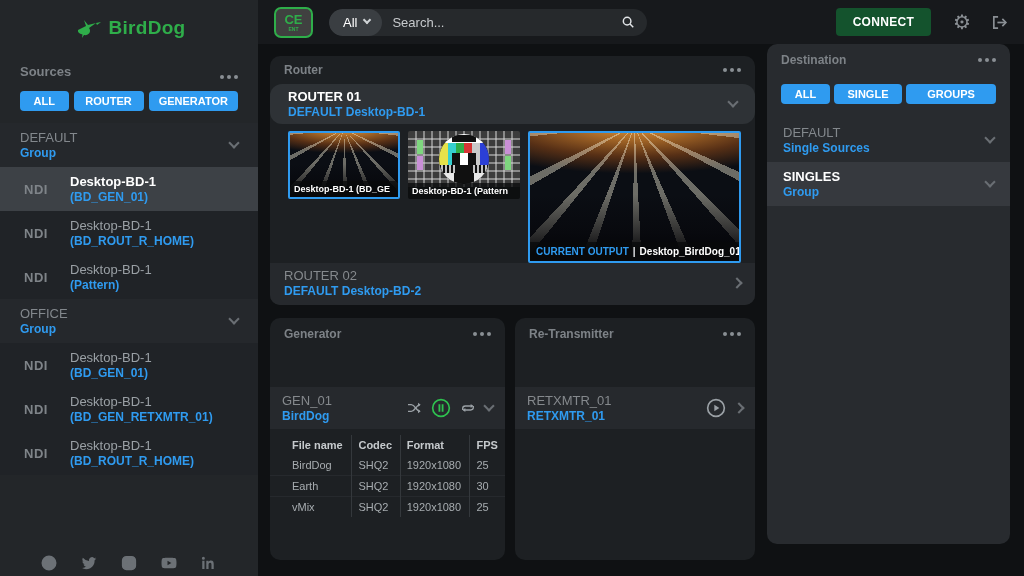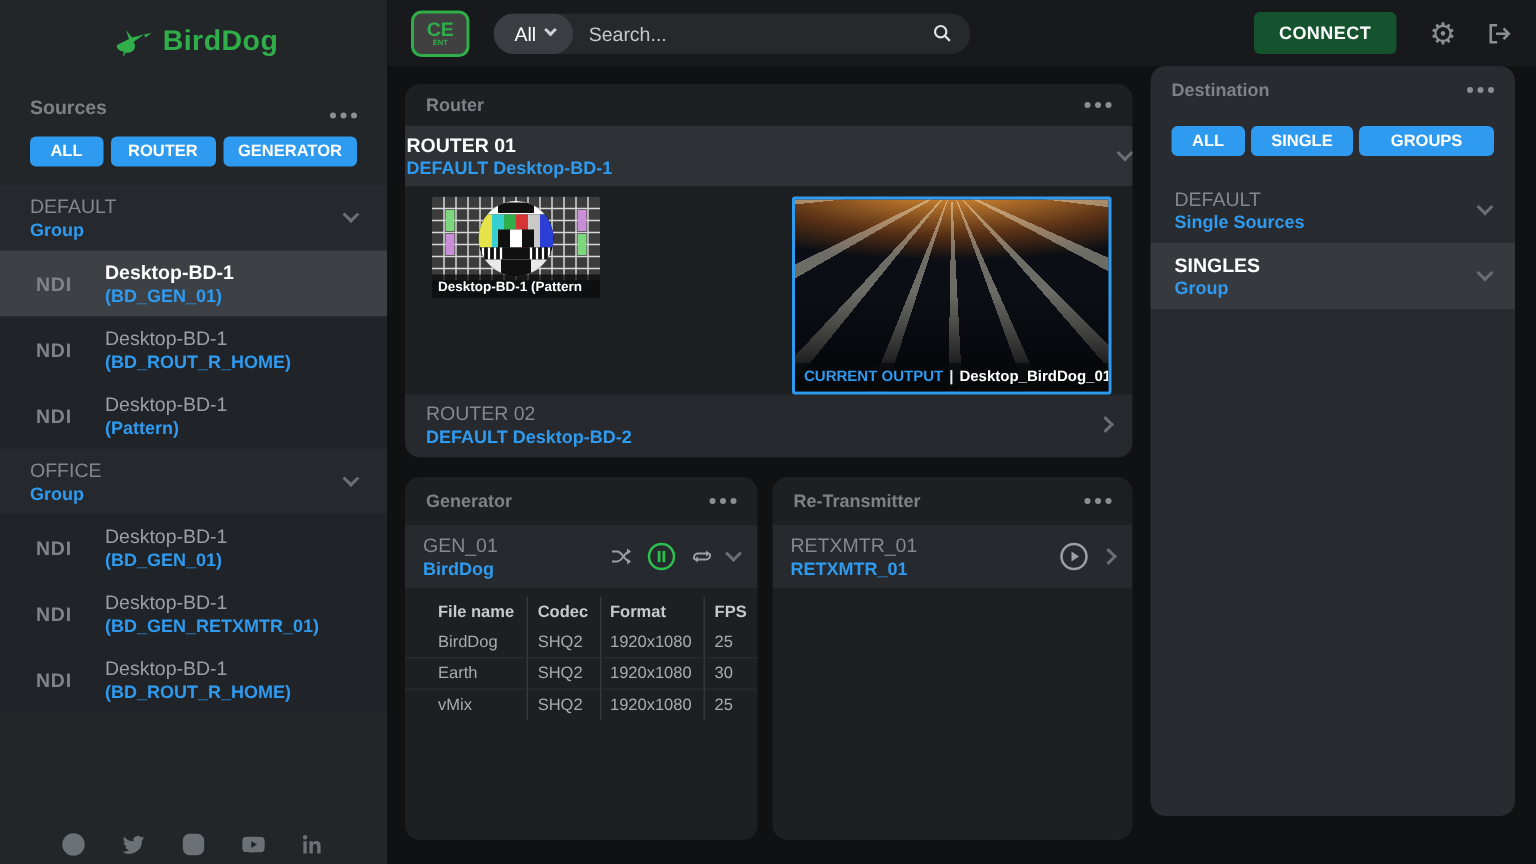--- a/index.html
+++ b/index.html
@@ -54,21 +54,21 @@
   .logout { margin-left:20px; cursor:pointer; }
 
   .content { flex:1; display:flex; background:#0f1113; }
   .main-col { width:485px; min-width:485px; margin-left:12px; display:flex; flex-direction:column; }
 
   
   .panel { background:#1d2023; border-radius:10px; overflow:hidden; }
   .router-panel { margin-top:12px; height:249px; display:flex; flex-direction:column; }
   .panel-head { height:32px; display:flex; align-items:center; justify-content:space-between; padding:0 14px; }
   .panel-head .panel-title { font-size:12px; }
-  .router1-row { background:#2e3236; padding:5px 1px; display:flex; align-items:center; justify-content:space-between; cursor:pointer; }
+  .router1-row { background:#2e3236; padding:5px 18px; display:flex; align-items:center; justify-content:space-between; cursor:pointer;border-radius:12px; }
   .r-name { color:#fff; font-weight:800; font-size:13px; }
   .r-name.dim { color:#85898d; font-weight:400; }
   .r-sub { color:#2f9bf0; font-weight:700; font-size:12px; margin-top:1px; }
   .thumbs { padding:7px 14px 0 18px; display:grid; grid-template-columns:112px 112px 1fr; grid-template-rows:68px 56px; gap:8px; }
   .thumb { position:relative; border-radius:2px; overflow:hidden; cursor:pointer; }
   .thumb.bordered { border:2px solid #2f9bf0; }
   .thumb.large { grid-column:3; grid-row:1 / span 2; }
   .thumb-label { position:absolute; left:0; right:0; bottom:0; background:rgba(8,9,11,.75); color:#fff; font-size:9px; font-weight:700; padding:3px 4px; white-space:nowrap; overflow:hidden; }
   .thumb.large .thumb-label { font-size:10px; padding:4px 6px; }
   .co-prefix { color:#2f9bf0; }
@@ -82,21 +82,21 @@
       radial-gradient(circle at 63% 28%, rgba(242,64,190,.85), rgba(0,0,0,0) 34%),
       radial-gradient(circle at 46% 58%, rgba(112,82,235,.85), rgba(0,0,0,0) 42%),
       radial-gradient(circle at 74% 70%, rgba(64,120,255,.55), rgba(0,0,0,0) 45%),
       linear-gradient(60deg, #140822, #200d33 52%, #0b0712); }
   .router2-row { margin-top:auto; background:#26292d; padding:5px 14px 7px 14px; display:flex; align-items:center; justify-content:space-between; cursor:pointer; }
 
   
   .bottom-row { display:flex; gap:10px; margin-top:13px; }
   .gen-panel { width:235px; height:242px; display:flex; flex-direction:column; }
   .ret-panel { width:240px; height:242px; display:flex; flex-direction:column; }
-  .device-row { background:#26292d; padding:6px 12px; display:flex; align-items:center; justify-content:space-between; }
+  .device-row { background:#26292d; padding:6px 12px; display:flex; align-items:center; justify-content:space-between;margin-top:37px; }
   .d-name { color:#85898d; font-size:13px; }
   .d-sub { color:#2f9bf0; font-weight:800; font-size:12px; margin-top:1px; }
   .gen-icons { display:flex; align-items:center; gap:9px; }
   .gen-icons svg { cursor:pointer; }
   .gen-table { width:100%; border-collapse:collapse; margin-top:6px; }
   .gen-table th { color:#c6cacd; font-size:11px; font-weight:700; text-align:left; padding:4px 6px; }
   .gen-table td { color:#a7acb0; font-size:11px; padding:4px 6px; }
   .gen-table th:first-child, .gen-table td:first-child { padding-left:22px; }
   .gen-table th + th, .gen-table td + td { border-left:1px solid #34383c; }
   .gen-table tr + tr td { border-top:1px solid #26292d; }
@@ -264,20 +264,23 @@
               </span>
           </div>
           <div class="router1-row">
             <div>
               <div class="r-name">ROUTER 01</div>
               <div class="r-sub">DEFAULT Desktop-BD-1</div>
             </div>
             <span class="chev down"></span>
           </div>
           <div class="thumbs">
+            <div class="thumb bordered img-concert">
+              <div class="thumb-label">Desktop-BD-1 (BD_GE</div>
+            </div>
             <div class="thumb bordered img-concert large">
               <div class="thumb-label">
                 <span class="co-prefix">CURRENT OUTPUT</span><span class="co-sep">|</span><span>Desktop_BirdDog_01 (BD_G</span>
               </div>
             </div>
             <div class="thumb">
               <svg width="112" height="56" viewBox="0 0 112 56" preserveAspectRatio="none">
                 <rect width="112" height="56" fill="#3c3c3c"></rect>
                 <g stroke="#d8d8d8" stroke-width="1">
                   <path d="M8 0V56M16 0V56M24 0V56M32 0V56M40 0V56M48 0V56M56 0V56M64 0V56M72 0V56M80 0V56M88 0V56M96 0V56M104 0V56"></path>

